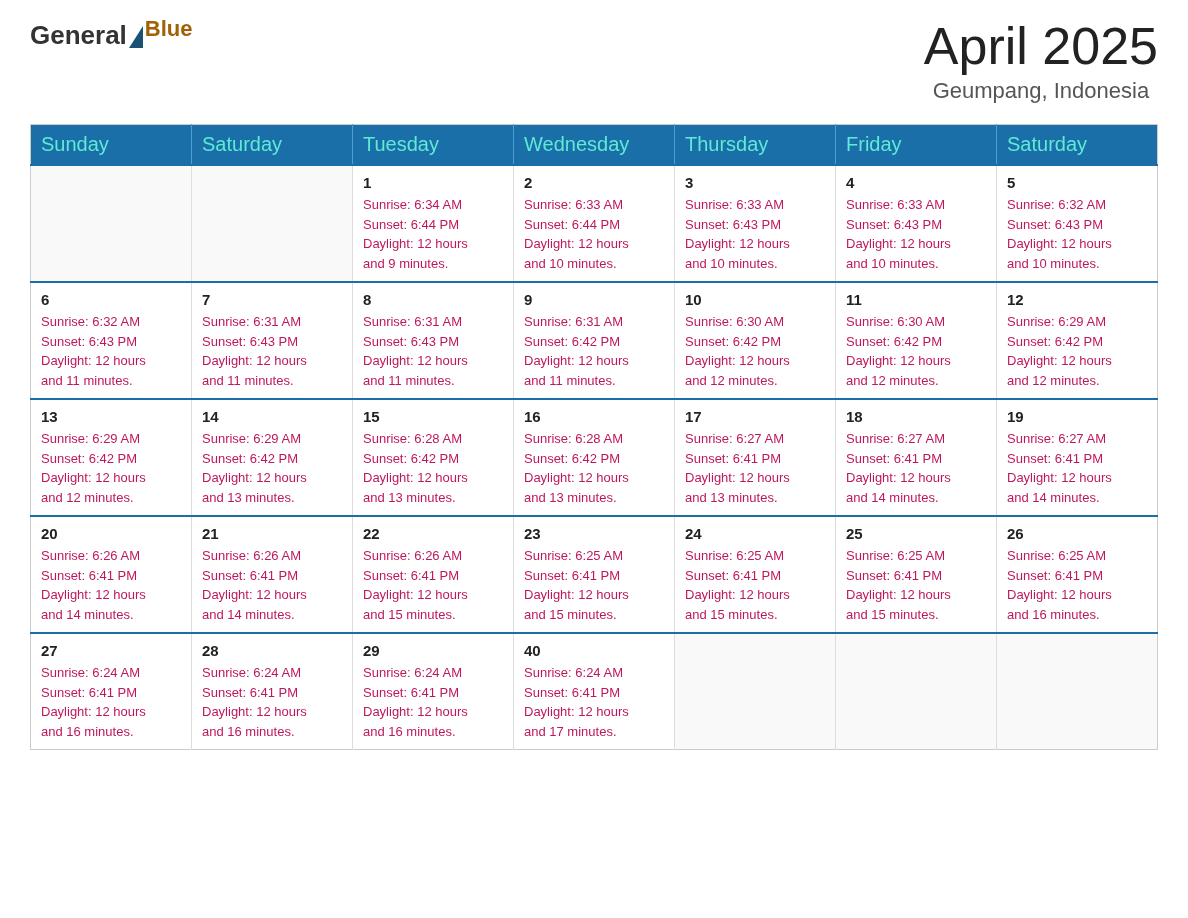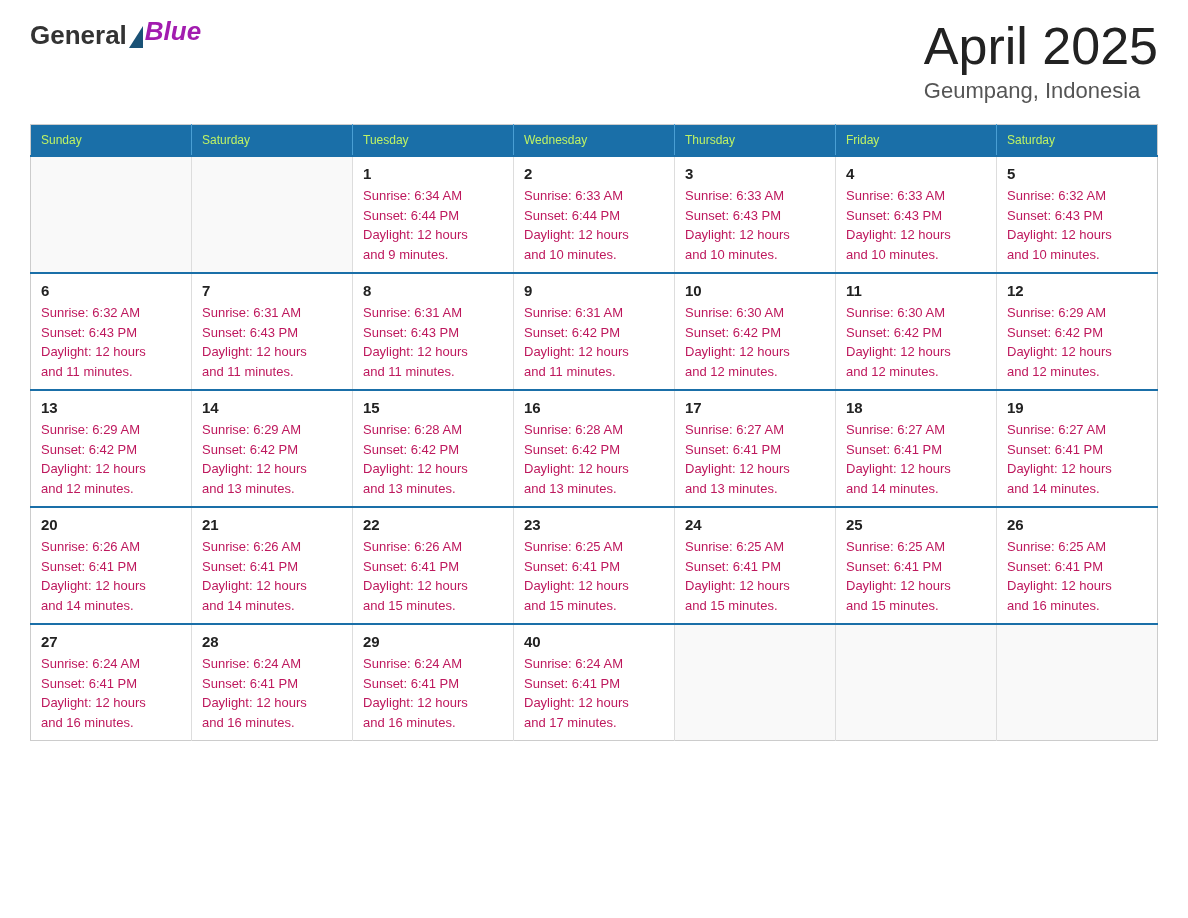--- a/index.html
+++ b/index.html
@@ -33,52 +33,51 @@
     }
     .logo-triangle {
       width: 0;
       height: 0;
       border-left: 14px solid transparent;
       border-bottom: 22px solid #1a5276;
       margin-left: 2px;
       margin-top: 2px;
     }
     .logo-blue {
-      font-size: 26px;
+      font-size: 22px;
       font-weight: bold;
-      color: #a21caf;
+      color: #a16207;
       margin-top: -4px;
       padding-left: 2px;
-      font-style: italic;
     }
     .title-block {
-      text-align: left;
+      text-align: center;
     }
     .title-month {
       font-size: 52px;
       font-weight: normal;
       color: #222;
       line-height: 1;
     }
     .title-location {
       font-size: 22px;
       color: #555;
       margin-top: 6px;
     }
     .calendar {
       width: 100%;
       border-collapse: collapse;
       border: 1px solid #ccc;
     }
     .calendar thead th {
       background-color: #1a6fa8;
-      color: #bef264;
+      color: #5eead4;
       padding: 8px 10px;
       text-align: left;
-      font-size: 12px;
+      font-size: 20px;
       font-weight: normal;
       border-right: 1px solid #4a9fd4;
     }
     .calendar thead th:last-child {
       border-right: none;
     }
     .calendar tbody td {
       vertical-align: top;
       padding: 8px 10px;
       border-right: 1px solid #ddd;

